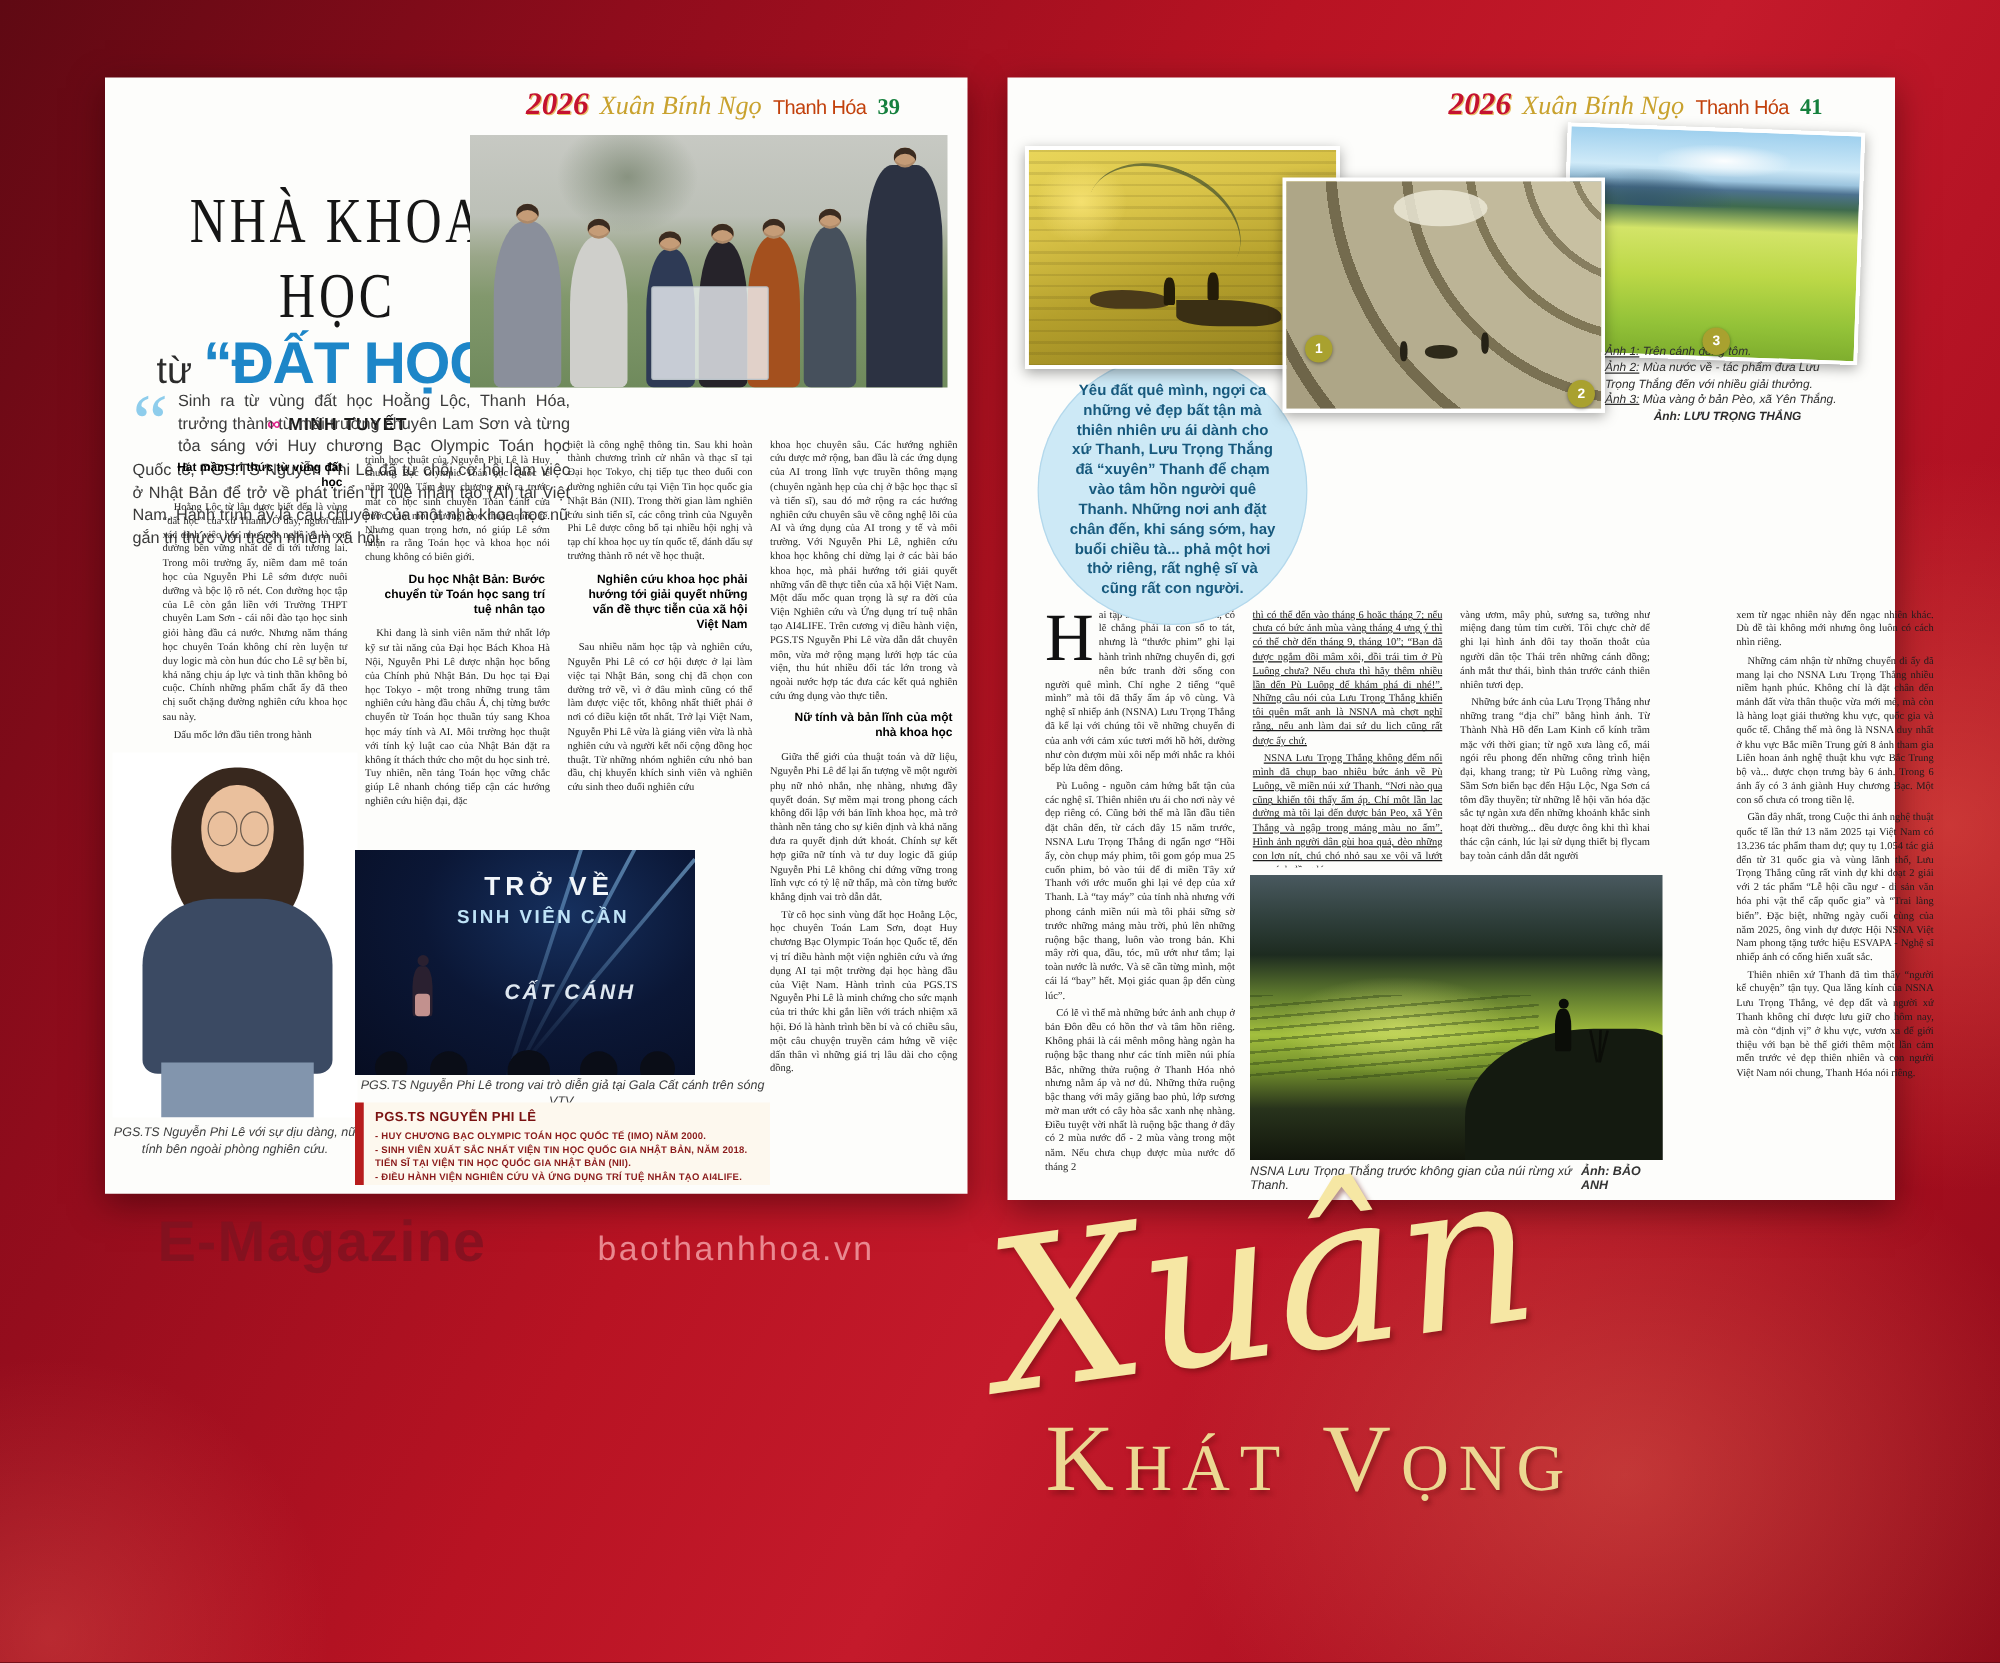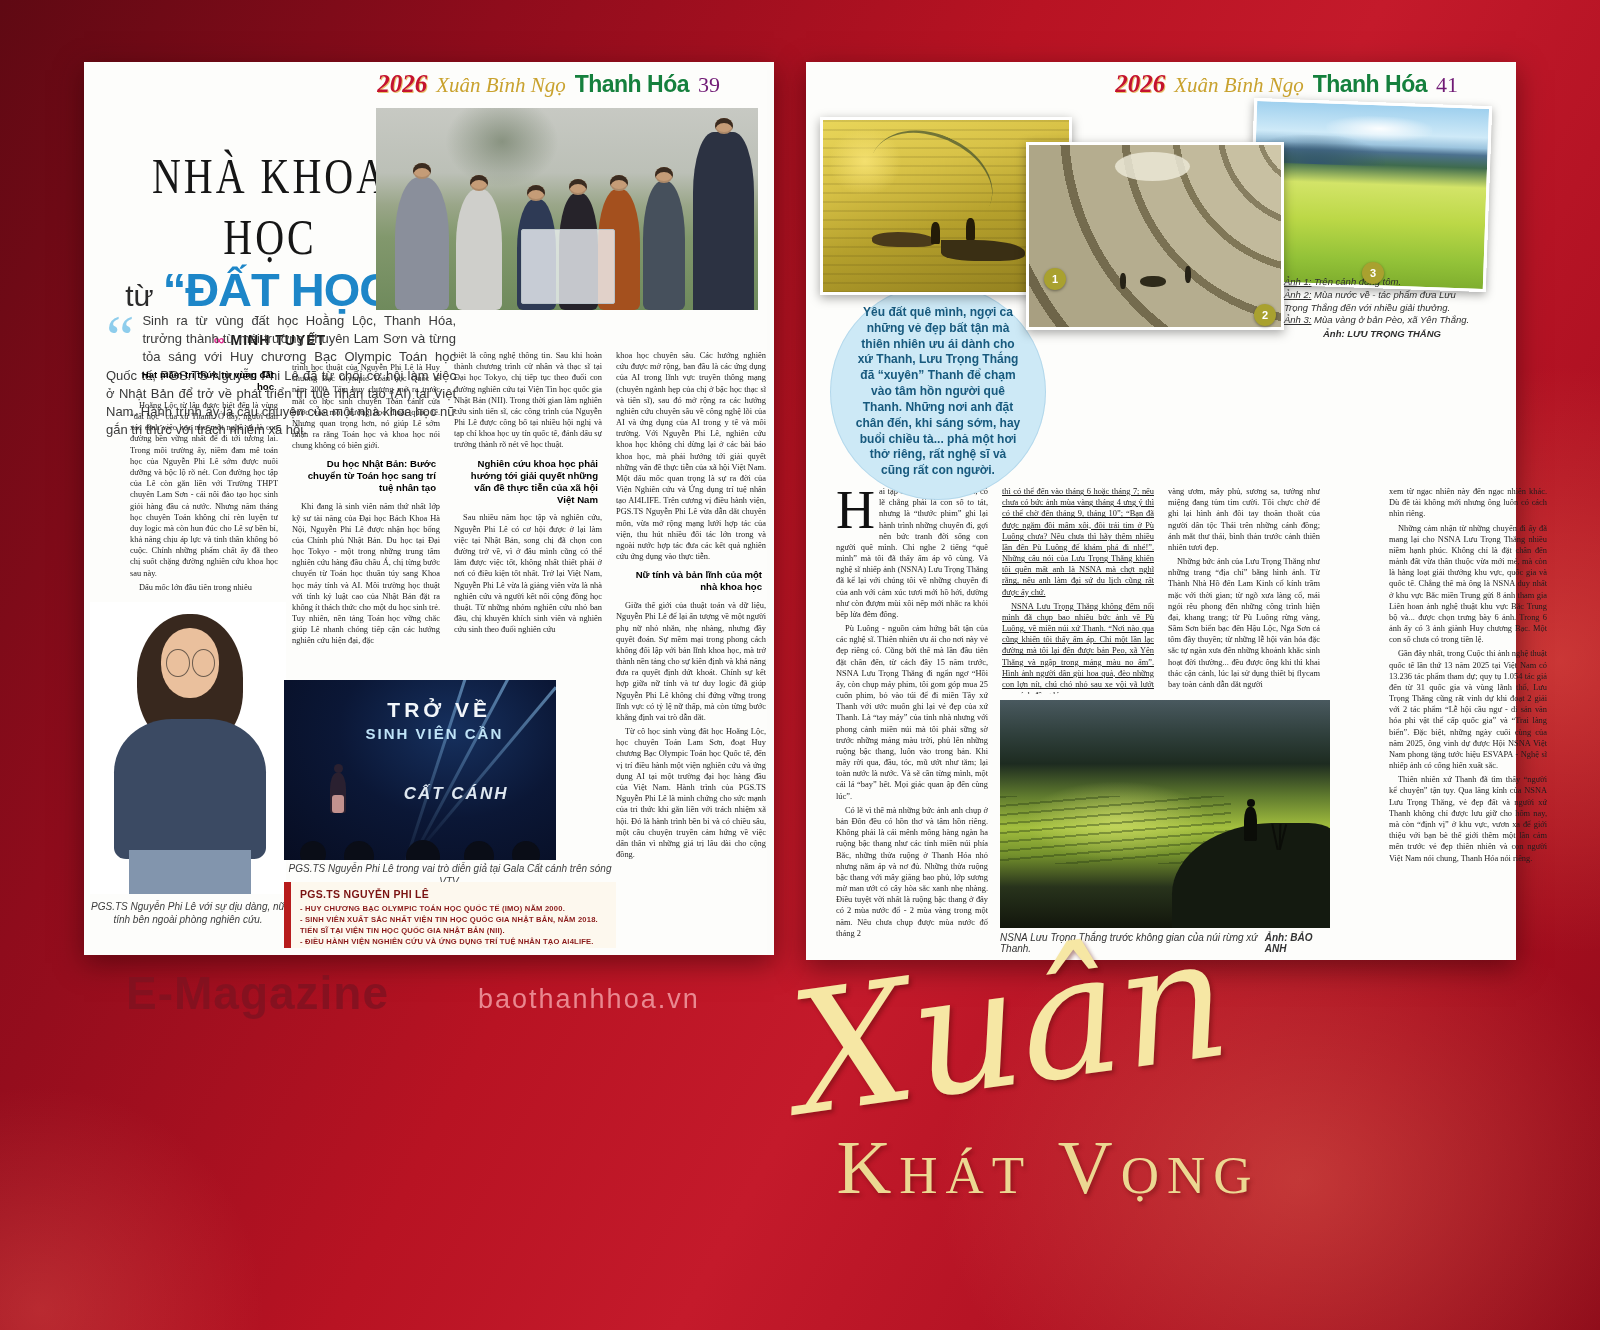--- a/index.html
+++ b/index.html
@@ -14,22 +14,22 @@
   .spark{position:absolute;border-radius:50%;background:radial-gradient(circle,#ffe9d8 0%,rgba(255,200,160,.5) 40%,transparent 70%);}
   .page{position:absolute;background:#fdfdfb;box-shadow:0 8px 26px rgba(40,0,5,.5);}
   .p39{left:84px;top:62px;width:690px;height:893px;}
   .p41{left:806px;top:62px;width:710px;height:898px;}
 
   
   .mag-header{position:absolute;top:8px;display:flex;align-items:baseline;gap:9px;white-space:nowrap;}
   .p39 .mag-header{right:54px;} .p41 .mag-header{right:58px;z-index:9;}
   .hd-year{font-family:"Liberation Serif",serif;font-style:italic;font-weight:bold;font-size:25px;color:#c41230;text-shadow:1px 1px 0 #e8c06a;}
   .hd-season{font-family:"Liberation Serif",serif;font-style:italic;font-size:21px;color:#c9a22e;}
-  .hd-brand{font-size:23px;font-weight:700;color:#15803d;letter-spacing:-.5px;}
-  .hd-num{font-family:"Liberation Serif",serif;font-size:22px;font-weight:normal;color:#701a75;}
+  .hd-brand{font-size:16px;font-weight:400;color:#c2410c;letter-spacing:-.5px;}
+  .hd-num{font-family:"Liberation Serif",serif;font-size:18px;font-weight:bold;color:#15803d;}
 
   
   .t39{position:absolute;left:18px;top:44px;width:336px;text-align:center;margin-top:40px;}
   .t39-l1{display:inline-block;font-family:"Liberation Serif",serif;font-size:40px;letter-spacing:3px;color:#161616;transform:scaleY(1.28);transform-origin:top;}
   .t39-l2{margin-top:22px;display:flex;justify-content:center;align-items:baseline;gap:9px;}
   .t39-tu{font-size:30px;color:#2b2b2b;}
   .t39-hl{font-size:47px;font-weight:800;color:#1d86c8;letter-spacing:-1px;}
   .byline{margin-top:14px;font-size:14px;font-weight:bold;color:#1a1a1a;letter-spacing:1px;}
   .by-ico{color:#e0218a;font-weight:bold;margin-right:5px;font-size:15px;}
   .lead{position:absolute;left:22px;top:250px;width:350px;font-size:13px;line-height:1.4;color:#3a3a3a;text-align:justify;}
@@ -177,21 +177,21 @@
       <div class="fig f4"></div>
       <div class="fig f5"></div>
       <div class="fig f6"></div>
       <div class="fig f7"></div>
       <div class="box"></div>
     </div>
 
     <div class="col c39-1">
       <div class="colhead">Hạt mầm tri thức từ vùng đất học</div>
       <p>Hoằng Lộc từ lâu được biết đến là vùng “đất học” của xứ Thanh. Ở đây, người dân xác định việc học như một nghề và là con đường bền vững nhất để đi tới tương lai. Trong môi trường ấy, niềm đam mê toán học của Nguyễn Phi Lê sớm được nuôi dưỡng và bộc lộ rõ nét. Con đường học tập của Lê còn gắn liền với Trường THPT chuyên Lam Sơn - cái nôi đào tạo học sinh giỏi hàng đầu cả nước. Nhưng năm tháng học chuyên Toán không chỉ rèn luyện tư duy logic mà còn hun đúc cho Lê sự bền bỉ, khả năng chịu áp lực và tinh thần không bỏ cuộc. Chính những phẩm chất ấy đã theo chị suốt chặng đường nghiên cứu khoa học sau này.</p>
-      <p>Dấu mốc lớn đầu tiên trong nhiêu</p>
+      <p>Dấu mốc lớn đầu tiên trong hành</p>
     </div>
     <div class="col c39-2">
       <p class="noind">trình học thuật của Nguyễn Phi Lê là Huy chương Bạc Olympic Toán học Quốc tế năm 2000. Tấm huy chương mở ra trước mắt cô học sinh chuyên Toán cánh cửa bước vào môi trường học thuật quốc tế. Nhưng quan trọng hơn, nó giúp Lê sớm nhận ra rằng Toán học và khoa học nói chung không có biên giới.</p>
       <div class="colhead">Du học Nhật Bản: Bước chuyển từ Toán học sang trí tuệ nhân tạo</div>
       <p>Khi đang là sinh viên năm thứ nhất lớp kỹ sư tài năng của Đại học Bách Khoa Hà Nội, Nguyễn Phi Lê được nhận học bổng của Chính phủ Nhật Bản. Du học tại Đại học Tokyo - một trong những trung tâm nghiên cứu hàng đầu châu Á, chị từng bước chuyển từ Toán học thuần túy sang Khoa học máy tính và AI. Môi trường học thuật với tính kỷ luật cao của Nhật Bản đặt ra không ít thách thức cho một du học sinh trẻ. Tuy nhiên, nền tảng Toán học vững chắc giúp Lê nhanh chóng tiếp cận các hướng nghiên cứu hiện đại, đặc</p>
     </div>
     <div class="col c39-3">
       <p class="noind">biệt là công nghệ thông tin. Sau khi hoàn thành chương trình cử nhân và thạc sĩ tại Đại học Tokyo, chị tiếp tục theo đuổi con đường nghiên cứu tại Viện Tin học quốc gia Nhật Bản (NII). Trong thời gian làm nghiên cứu sinh tiến sĩ, các công trình của Nguyễn Phi Lê được công bố tại nhiều hội nghị và tạp chí khoa học uy tín quốc tế, đánh dấu sự trưởng thành rõ nét về học thuật.</p>
       <div class="colhead">Nghiên cứu khoa học phải hướng tới giải quyết những vấn đề thực tiễn của xã hội Việt Nam</div>
       <p>Sau nhiều năm học tập và nghiên cứu, Nguyễn Phi Lê có cơ hội được ở lại làm việc tại Nhật Bản, song chị đã chọn con đường trở về, vì ở đâu mình cũng có thể làm được việc tốt, không nhất thiết phải ở nơi có điều kiện tốt nhất. Trở lại Việt Nam, Nguyễn Phi Lê vừa là giảng viên vừa là nhà nghiên cứu và người kết nối cộng đồng học thuật. Từ những nhóm nghiên cứu nhỏ ban đầu, chị khuyến khích sinh viên và nghiên cứu sinh theo đuổi nghiên cứu</p>

